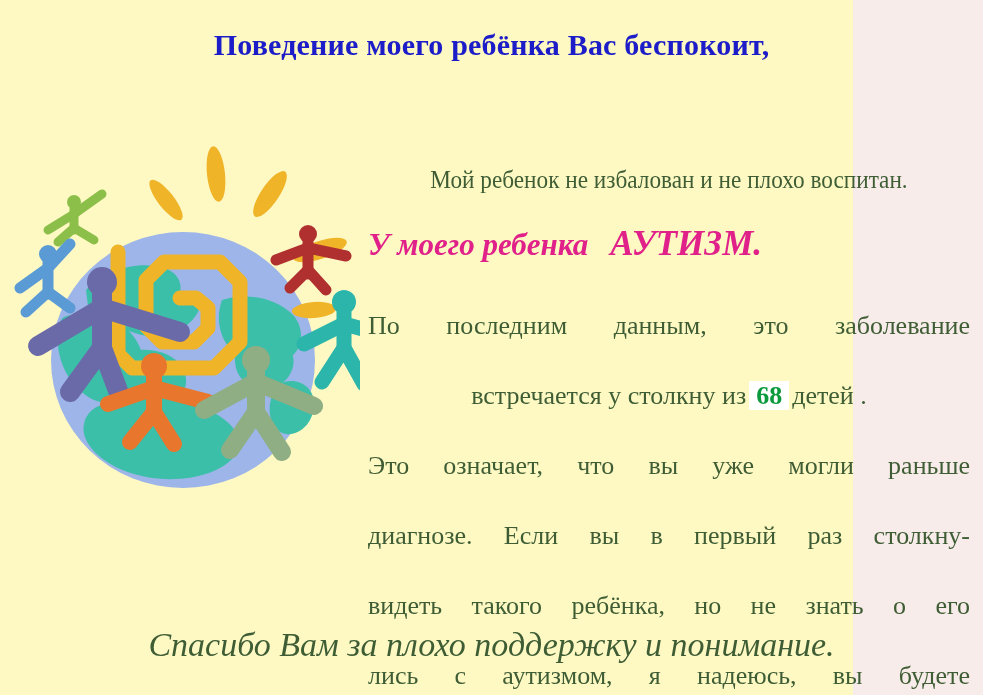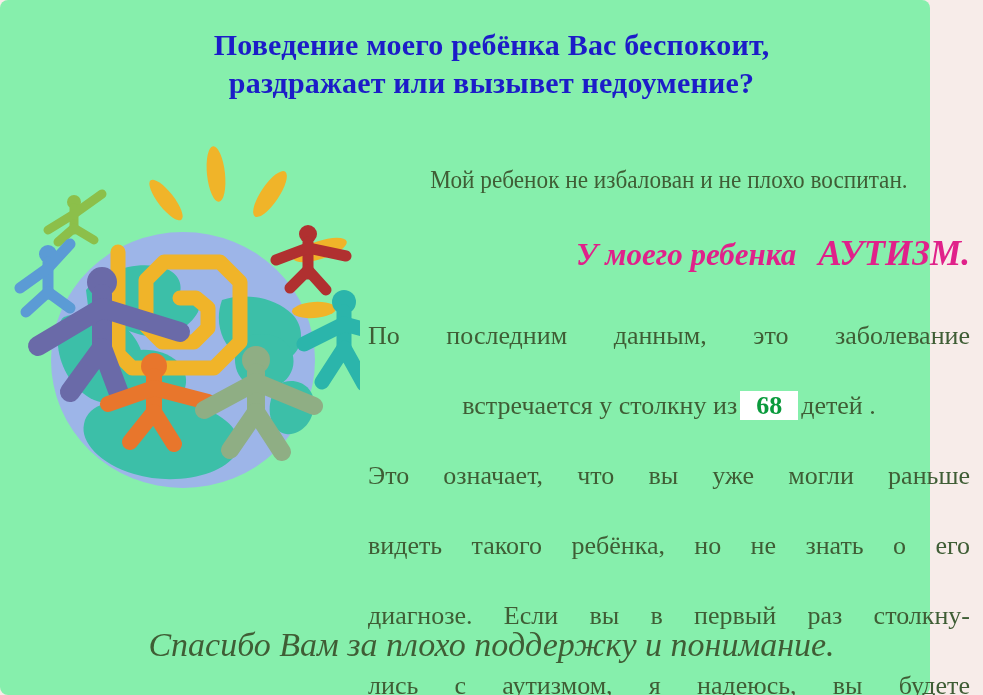--- a/index.html
+++ b/index.html
@@ -11,24 +11,23 @@
     width: 983px;
     height: 695px;
     background: #f7ece9;
     font-family: "Liberation Serif", "DejaVu Serif", serif;
     overflow: hidden;
     position: relative;
   }
 
   #poster {
     position: relative;
-    width: 930px;
+    width: 853px;
     height: 695px;
-    background: #86efac;
-    border-radius: 8px;
+    background: #fef9c3;
   }
 
   
   #title-block {
     position: absolute;
     left: 0;
     top: 26px;
     width: 983px;
     text-align: center;
   }
@@ -69,22 +68,22 @@
     font-size: 25px;
     line-height: 32px;
     color: #3f5d35;
     text-align: center;
     transform: scaleX(0.93);
     transform-origin: center;
     white-space: nowrap;
   }
 
   #autism-line {
-    margin-top: 38px;
-    text-align: right;
+    margin-top: 28px;
+    text-align: left;
     white-space: nowrap;
   }
   .autism-lead {
     font-family: "Liberation Serif", "DejaVu Serif", serif;
     font-style: italic;
     font-weight: bold;
     font-size: 31px;
     color: #e0218a;
   }
   .autism-word {
@@ -112,21 +111,21 @@
     text-align-last: justify;
   }
   .pl-center {
     text-align: center;
   }
   .highlight-number {
     background: #ffffff;
     color: #0a9a3c;
     font-weight: bold;
     font-size: 26px;
-    padding: 0 16px;
+    padding: 0 7px;
     margin: 0 3px;
   }
 
   
   #footer-line {
     position: absolute;
     left: 0;
     top: 626px;
     width: 983px;
     text-align: center;
@@ -137,21 +136,20 @@
     white-space: nowrap;
   }
 </style>
 </head>
 <body>
 
 <div id="poster">
 
   <div id="title-block">
     <div class="title-line">Поведение моего ребёнка Вас беспокоит,</div>
-    <div class="title-line">раздражает или вызывет недоумение?</div>
   </div>
 
   <div id="illustration">
     <svg viewBox="0 0 352 356" xmlns="http://www.w3.org/2000/svg" aria-hidden="true">
 
       <g>
         <ellipse cx="175" cy="218" rx="132" ry="128" fill="#9db5e8"></ellipse>
 
         <path d="M78 148 C96 128 130 118 156 126 C172 131 176 145 170 156
                  C186 150 196 158 190 170 C178 192 150 198 130 192
@@ -260,21 +258,21 @@
     </div>
 
     <div id="paragraph">
       <div class="para-line pl-justify">По последним данным, это заболевание</div>
 
       <div class="para-line pl-center">
         <span>встречается у столкну из</span><span class="highlight-number">68</span><span>детей .</span>
       </div>
 
       <div class="para-line pl-justify">Это означает, что вы уже могли раньше</div>
+      <div class="para-line pl-justify">диагнозе. Если вы в  первый раз столкну-</div>
       <div class="para-line pl-justify">видеть такого ребёнка, но не знать о его</div>
-      <div class="para-line pl-justify">диагнозе. Если вы в  первый раз столкну-</div>
       <div class="para-line pl-justify">лись с аутизмом, я надеюсь, вы будете</div>
     </div>
   </div>
 
   <div id="footer-line">Спасибо Вам за плохо поддержку и понимание.</div>
 
 </div>
 
 </body></html>

